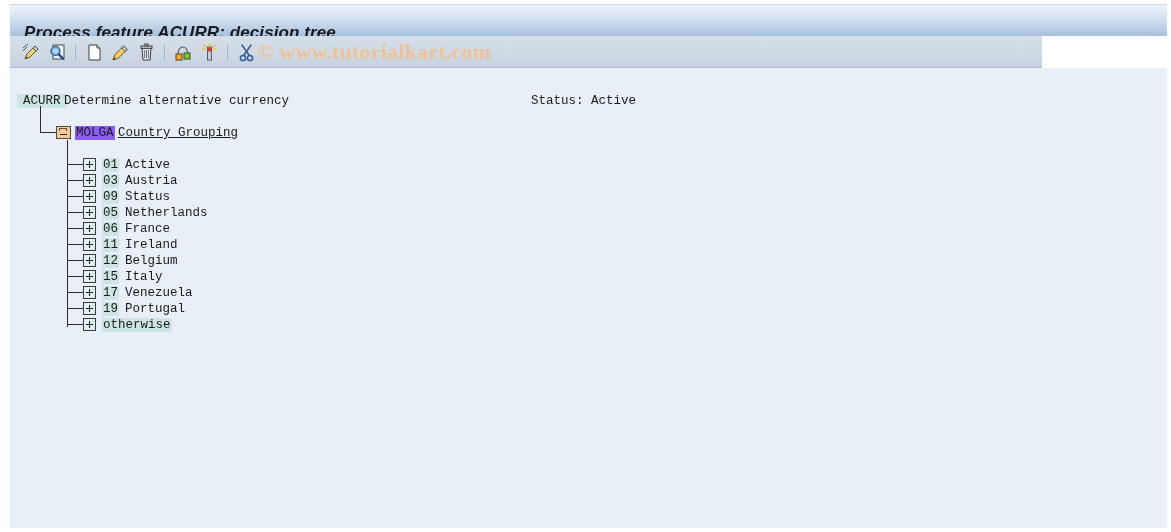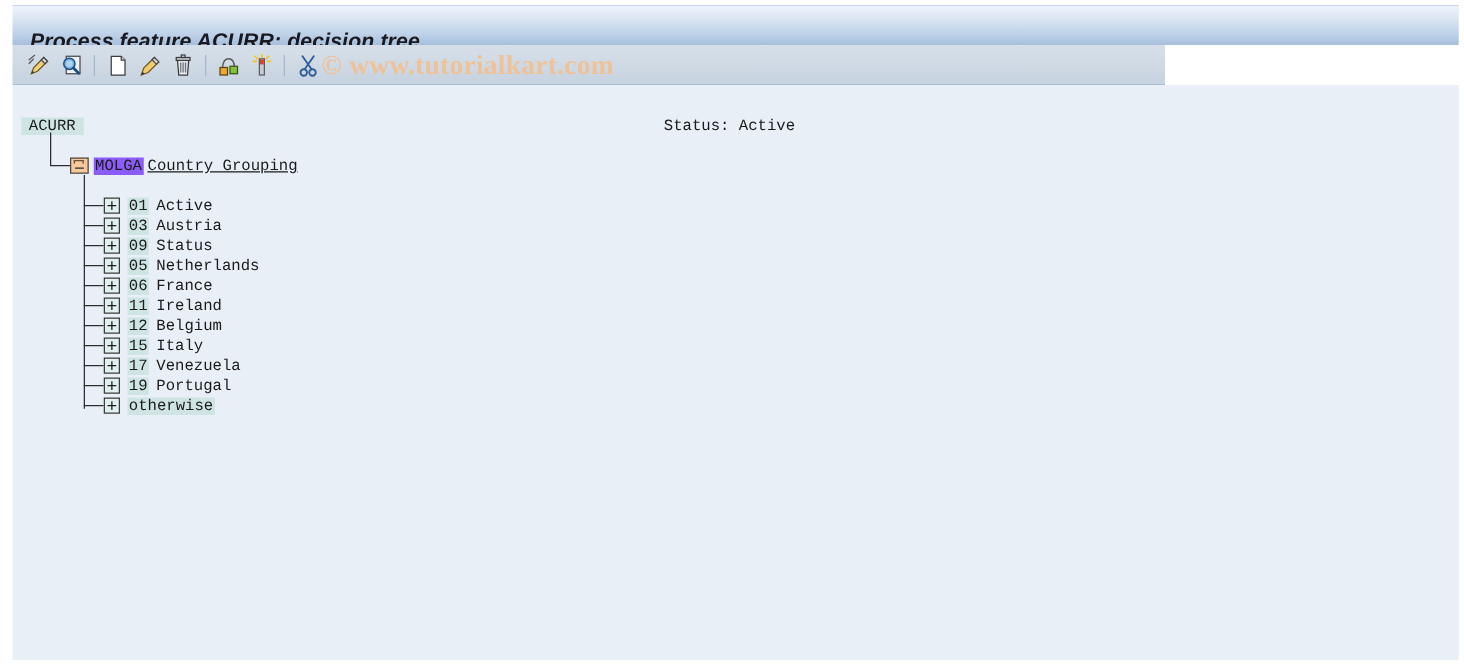--- a/index.html
+++ b/index.html
@@ -41,21 +41,21 @@
     font-style: italic;
     color: #19191f;
     letter-spacing: 0.1px;
     white-space: nowrap;
   }
 
   
   .toolbar {
     position: absolute;
     left: 10px; top: 36px;
-    width: 922px;
+    width: 1032px;
     height: 32px;
     background: linear-gradient(to bottom, #d6dfe9 0%, #cfd9e4 55%, #c6d2e0 100%);
     border-bottom: 1px solid #a9bcd2;
     box-sizing: border-box;
   }
   .tb-items {
     position: absolute;
     left: 8px; top: 0;
     height: 32px;
     display: flex;
@@ -301,20 +301,21 @@
 
     </div>
 
     <div class="watermark">© www.tutorialkart.com</div>
   </div>
 
   <div class="content">
 
     <div class="hdr-row">
       <span class="mono feat-code">ACURR</span>
+      <span class="mono feat-desc">Determine alternative currency</span>
       <span class="mono status">Status: Active</span>
     </div>
 
     <div class="tree">
 
       <div class="vline" style="left:30px; top:38px; height:26px;"></div>
       <div class="hline" style="left:30px; top:64px; width:16px;"></div>
 
       <div class="tree-row" style="left:0; top:57px;">
         <span class="folder-ico" style="left:46px; top:1px;"></span>

